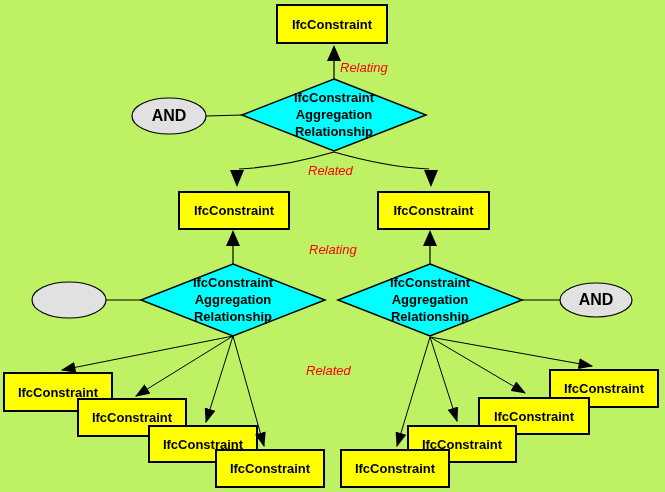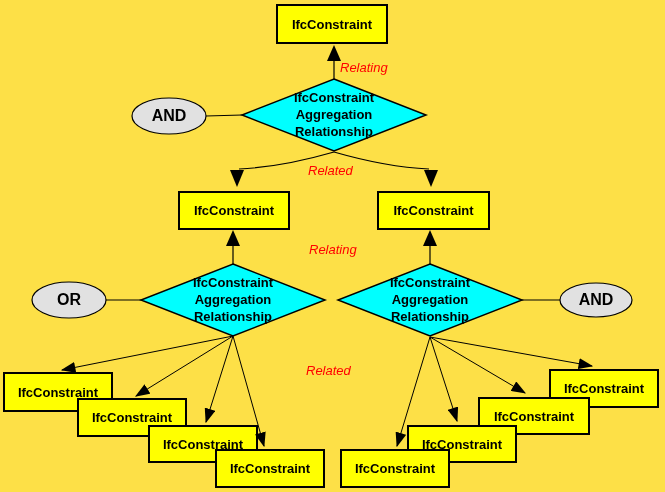--- a/index.html
+++ b/index.html
@@ -1,17 +1,17 @@
 <!DOCTYPE html>
 <html><head>
 <meta charset="utf-8">
 <style>
   html,body { margin:0; padding:0; background:#FFFFFF; }
   #canvas {
-    position:relative; width:665px; height:492px; background:#fde047;
+    position:relative; width:665px; height:492px; background:#bef264;
     font-family:"Liberation Sans", sans-serif; overflow:hidden;
   }
   .rect {
     position:absolute; z-index:1;
     background:#FFFF00; border:2px solid #000000; box-sizing:border-box;
     display:flex; align-items:center; justify-content:center;
     font-weight:bold; font-size:13px; color:#000000; white-space:nowrap;
   }
   #connector-layer { position:absolute; left:0; top:0; z-index:2; pointer-events:none; }
   .diamond-label {
@@ -100,21 +100,20 @@
     <span style="display:block;">Aggregation</span>
     <span style="display:block;">Relationship</span>
   </div>
   <div class="diamond-label" style="left:340px; top:274px;">
     <span style="display:block;">IfcConstraint</span>
     <span style="display:block;">Aggregation</span>
     <span style="display:block;">Relationship</span>
   </div>
 
   <div class="op-label" style="left:132px; top:99px;  width:74px; height:34px;">AND</div>
-  <div class="op-label" style="left:32px;  top:283px; width:74px; height:34px;">OR</div>
   <div class="op-label" style="left:560px; top:284px; width:72px; height:32px;">AND</div>
 
   <div class="role" style="left:340px; top:60px;">Relating</div>
   <div class="role" style="left:308px; top:163px;">Related</div>
   <div class="role" style="left:309px; top:242px;">Relating</div>
   <div class="role" style="left:306px; top:363px;">Related</div>
 
 </div>
 
 </body></html>

